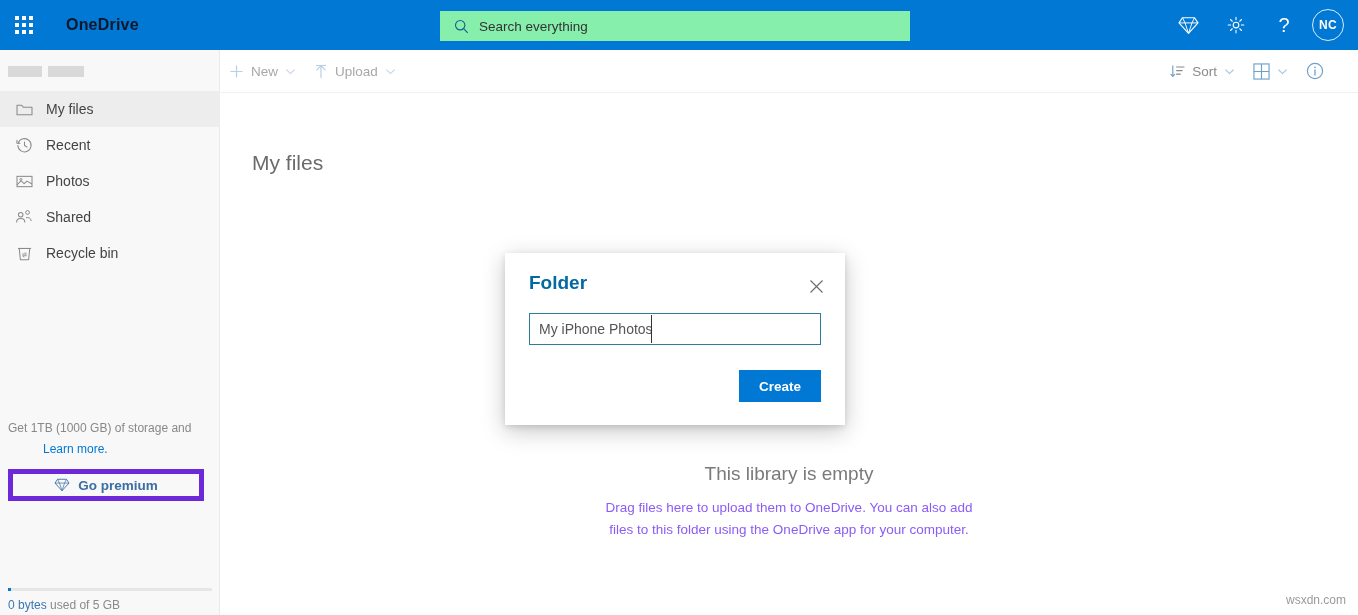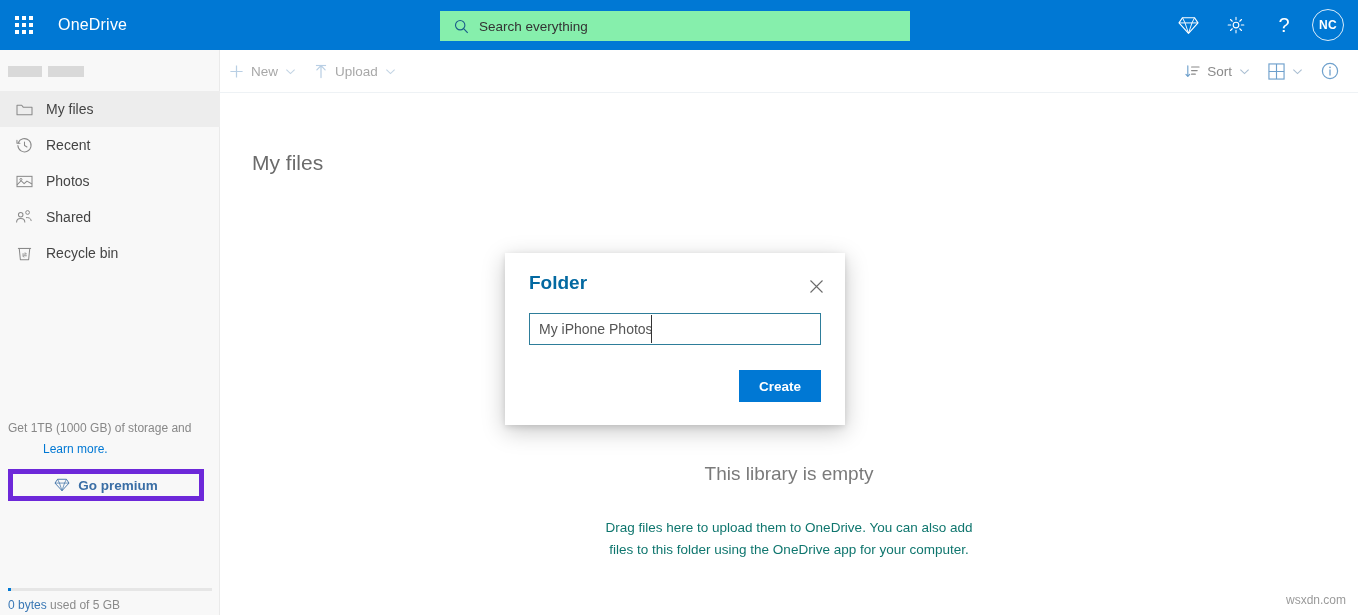--- a/index.html
+++ b/index.html
@@ -22,22 +22,22 @@
     width: 48px; height: 50px;
     display: flex; align-items: center; justify-content: center;
     cursor: pointer;
   }
   .waffle-grid {
     display: grid; grid-template-columns: repeat(3, 4px);
     grid-template-rows: repeat(3, 4px); gap: 3px;
   }
   .waffle-grid i { display: block; width: 4px; height: 4px; background: #ffffff; }
   .brand {
-    color: #ffffff; font-size: 16px; font-weight: normal;
-    letter-spacing: .2px; margin-left: 10px; cursor: pointer;
+    color: #0f172a; font-size: 16px; font-weight: bold;
+    letter-spacing: .2px; margin-left: 18px; cursor: pointer;
     white-space: nowrap;
   }
   .searchwrap {
     position: absolute; left: 440px; top: 11px;
     width: 470px; height: 30px;
     background: #86efac;
     display: flex; align-items: center;
     padding: 0 10px;
   }
   .searchwrap svg { flex: 0 0 auto; margin: 0 10px 0 4px; }
@@ -128,38 +128,38 @@
     background: #ffffff; border-bottom: 1px solid #eef2f5;
     display: flex; align-items: center;
   }
   .cmd {
     display: flex; align-items: center; height: 43px;
     padding: 0 9px; cursor: pointer;
     color: #a8a8a8; font-size: 13.5px; gap: 7px;
   }
   .cmd .cicon { color: #b9cfe4; display: flex; align-items: center; }
   .chev { color: #c3d4e4; display: flex; align-items: center; }
-  .cmd-right { margin-left: auto; display: flex; align-items: center; padding-right: 10px; }
+  .cmd-right { margin-left: auto; display: flex; align-items: center; padding-right: 25px; }
   .cmd-right .cmd { color: #8a8a8a; }
 
   
   .main {
     position: absolute; left: 220px; top: 93px;
     width: 1138px; height: 522px; background: #ffffff;
   }
   .page-title {
     position: absolute; left: 32px; top: 58px;
     font-size: 21px; color: #6b6b6b;
   }
   .empty {
     position: absolute; left: 0; top: 370px; width: 1138px; text-align: center;
   }
   .empty-title { font-size: 19px; color: #7a7a7a; }
   .empty-sub {
-    margin-top: 32px; font-size: 13.5px; color: #0f766e; line-height: 22px;
+    margin-top: 12px; font-size: 13.5px; color: #8b5cf6; line-height: 22px;
   }
   .watermark {
     position: absolute; right: 12px; bottom: 8px;
     font-size: 12px; color: #9a9a9a;
   }
 
   
   .dialog {
     position: absolute; left: 505px; top: 253px;
     width: 340px; height: 172px;

